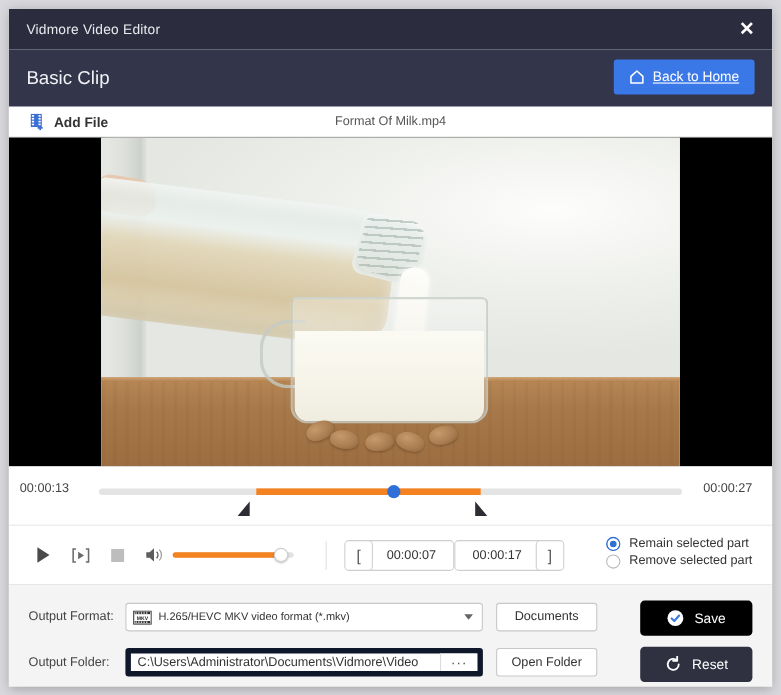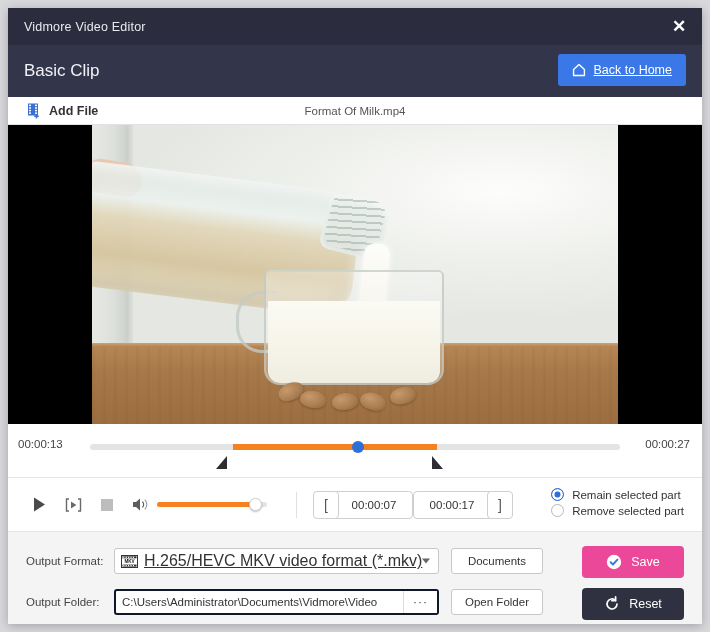--- a/index.html
+++ b/index.html
@@ -223,21 +223,21 @@
     height: 54px;
     background: #ffffff;
     border-bottom: 1px solid #e4e4e4;
     position: relative;
   }
   .time-left, .time-right {
     position: absolute; top: 14px;
     font-size: 11.5px; color: #444;
   }
   .time-left { left: 10px; }
-  .time-right { right: 12px; }
+  .time-right { right: 18px; }
   .track {
     position: absolute;
     left: 82px; right: 82px; top: 20px;
     height: 6px;
     background: #e4e4e4;
     border-radius: 3px;
   }
   .track-sel {
     position: absolute;
     left: 27%; width: 38.5%;
@@ -337,21 +337,21 @@
     border-radius: 4px;
   }
   .trim-in .trim-input { margin-left: -4px; border-radius: 0 4px 4px 0; }
   .trim-out { }
   .trim-out .trim-input { border-radius: 4px 0 0 4px; margin-right: -4px; }
   .radios {
     position: absolute; right: 18px; top: 10px;
     display: flex; flex-direction: column; gap: 3px;
   }
   .radio-row {
-    display: flex; align-items: center; gap: 8px;
+    display: flex; align-items: flex-start; gap: 8px;
     cursor: pointer;
     font-size: 11.5px; color: #333;
   }
   .radio {
     width: 13px; height: 13px; border-radius: 50%;
     border: 1.5px solid #b9b9b9; background:#fff;
     flex: 0 0 auto;
   }
   .radio.on {
     background: #2f6fd8; border-color: #2f6fd8;
@@ -378,21 +378,21 @@
     width: 325px; height: 26px;
     background: #ffffff;
     border: 1px solid #c8c8c8;
     border-radius: 3px;
     display: flex; align-items: center;
     padding: 0 6px;
     position: relative;
     cursor: pointer;
   }
   .mkv-icon { width: 17px; height: 13px; margin-right: 6px; display:block; flex:0 0 auto;}
-  .select-text { font-size: 16px; color: #333; text-decoration: underline; }
+  .select-text { font-size: 10px; color: #333; }
   .caret {
     position: absolute; right: 8px; top: 50%;
     transform: translateY(-50%);
     width: 0; height: 0;
     border-left: 4px solid transparent;
     border-right: 4px solid transparent;
     border-top: 5px solid #666;
   }
   .btn-plain {
     height: 26px;
@@ -401,21 +401,21 @@
     background: #ffffff;
     border: 1px solid #c8c8c8;
     border-radius: 3px;
     font-size: 11.5px; color: #333;
     cursor: pointer;
     font-family: "Liberation Sans", sans-serif;
   }
   .path-wrap {
     width: 325px; height: 26px;
     background: #ffffff;
-    border: 2px solid #0f172a;
+    border: 5px solid #0f172a;
     border-radius: 3px;
     display: flex; align-items: center;
     overflow: hidden;
   }
   .path-input {
     flex: 1 1 auto;
     height: 24px; border: none; outline: none;
     font-size: 11.5px; color: #333;
     padding: 0 6px;
     background: transparent;
@@ -436,21 +436,21 @@
   }
   .btn-action {
     width: 102px; height: 32px;
     border: none; border-radius: 4px;
     display: flex; align-items: center; justify-content: center;
     gap: 9px;
     color: #ffffff; font-size: 12.5px;
     cursor: pointer;
     font-family: "Liberation Sans", sans-serif;
   }
-  .btn-save { background: #ec4899; }
+  .btn-save { background: #000000; }
   .btn-reset { background: #2f3140; }
   .ico { width: 16px; height: 16px; display:block; }
 </style>
 </head>
 <body>
 
 <div class="window">
 
   <div class="titlebar">
     <span class="title-text">Vidmore Video Editor</span>

